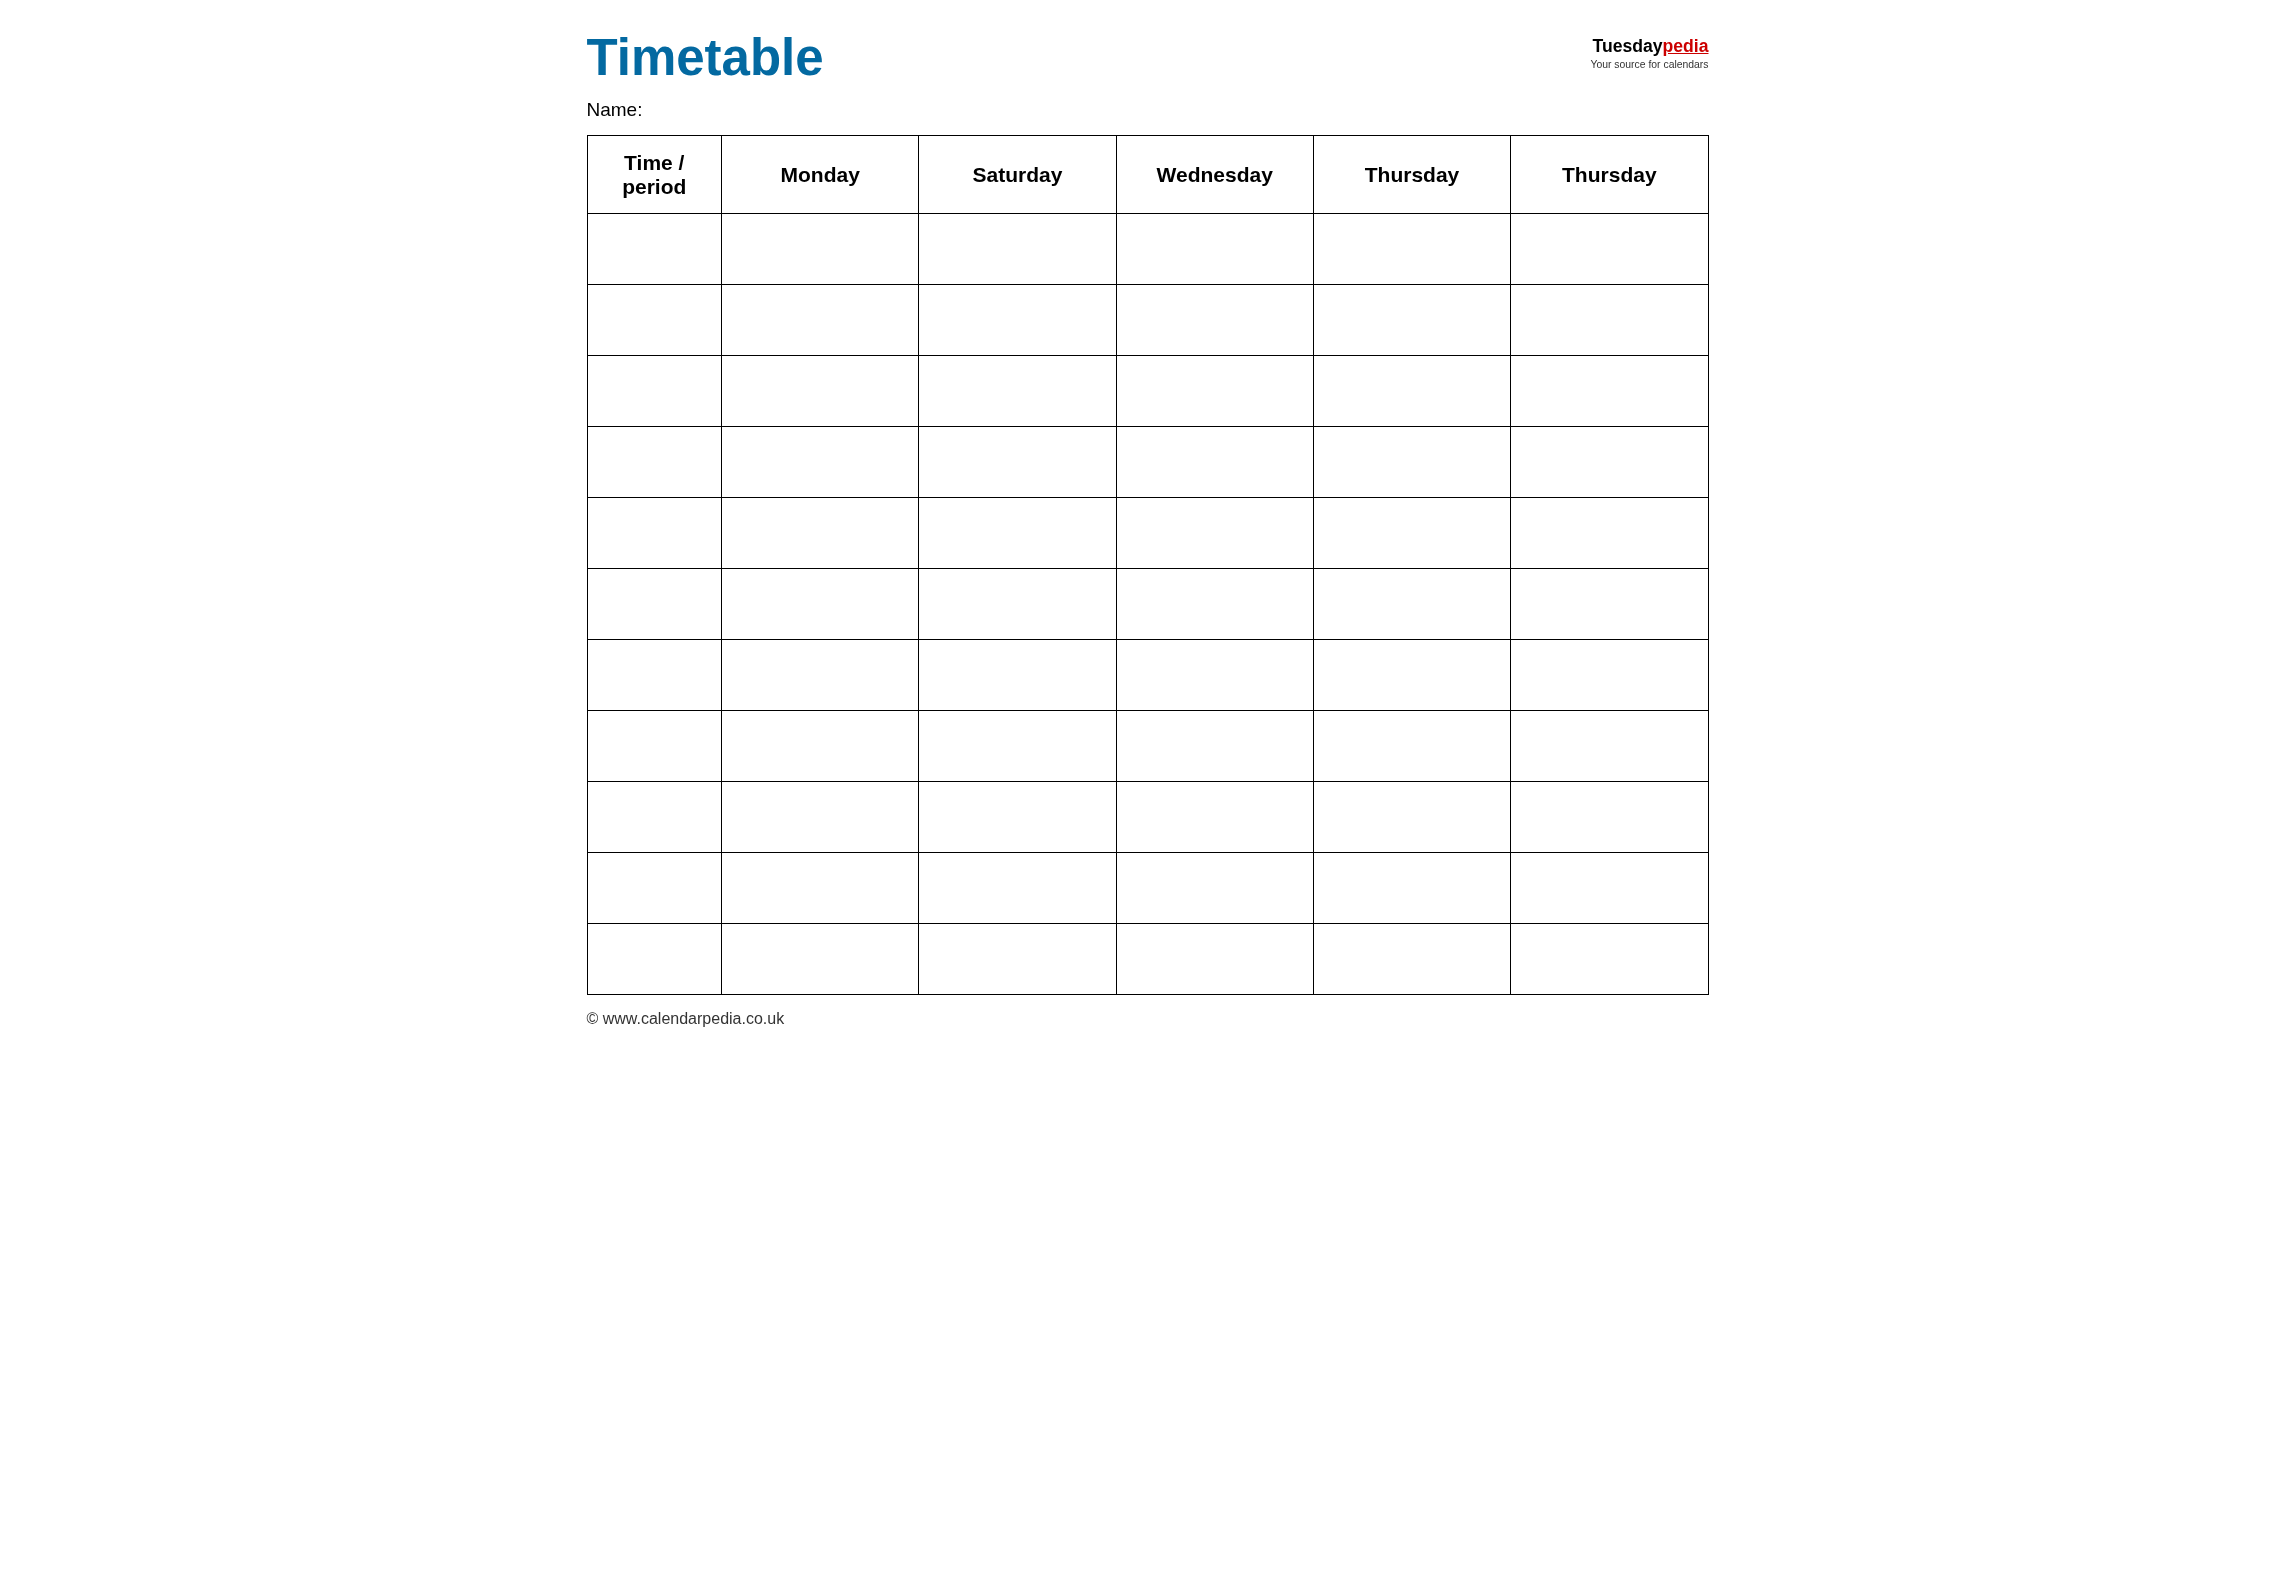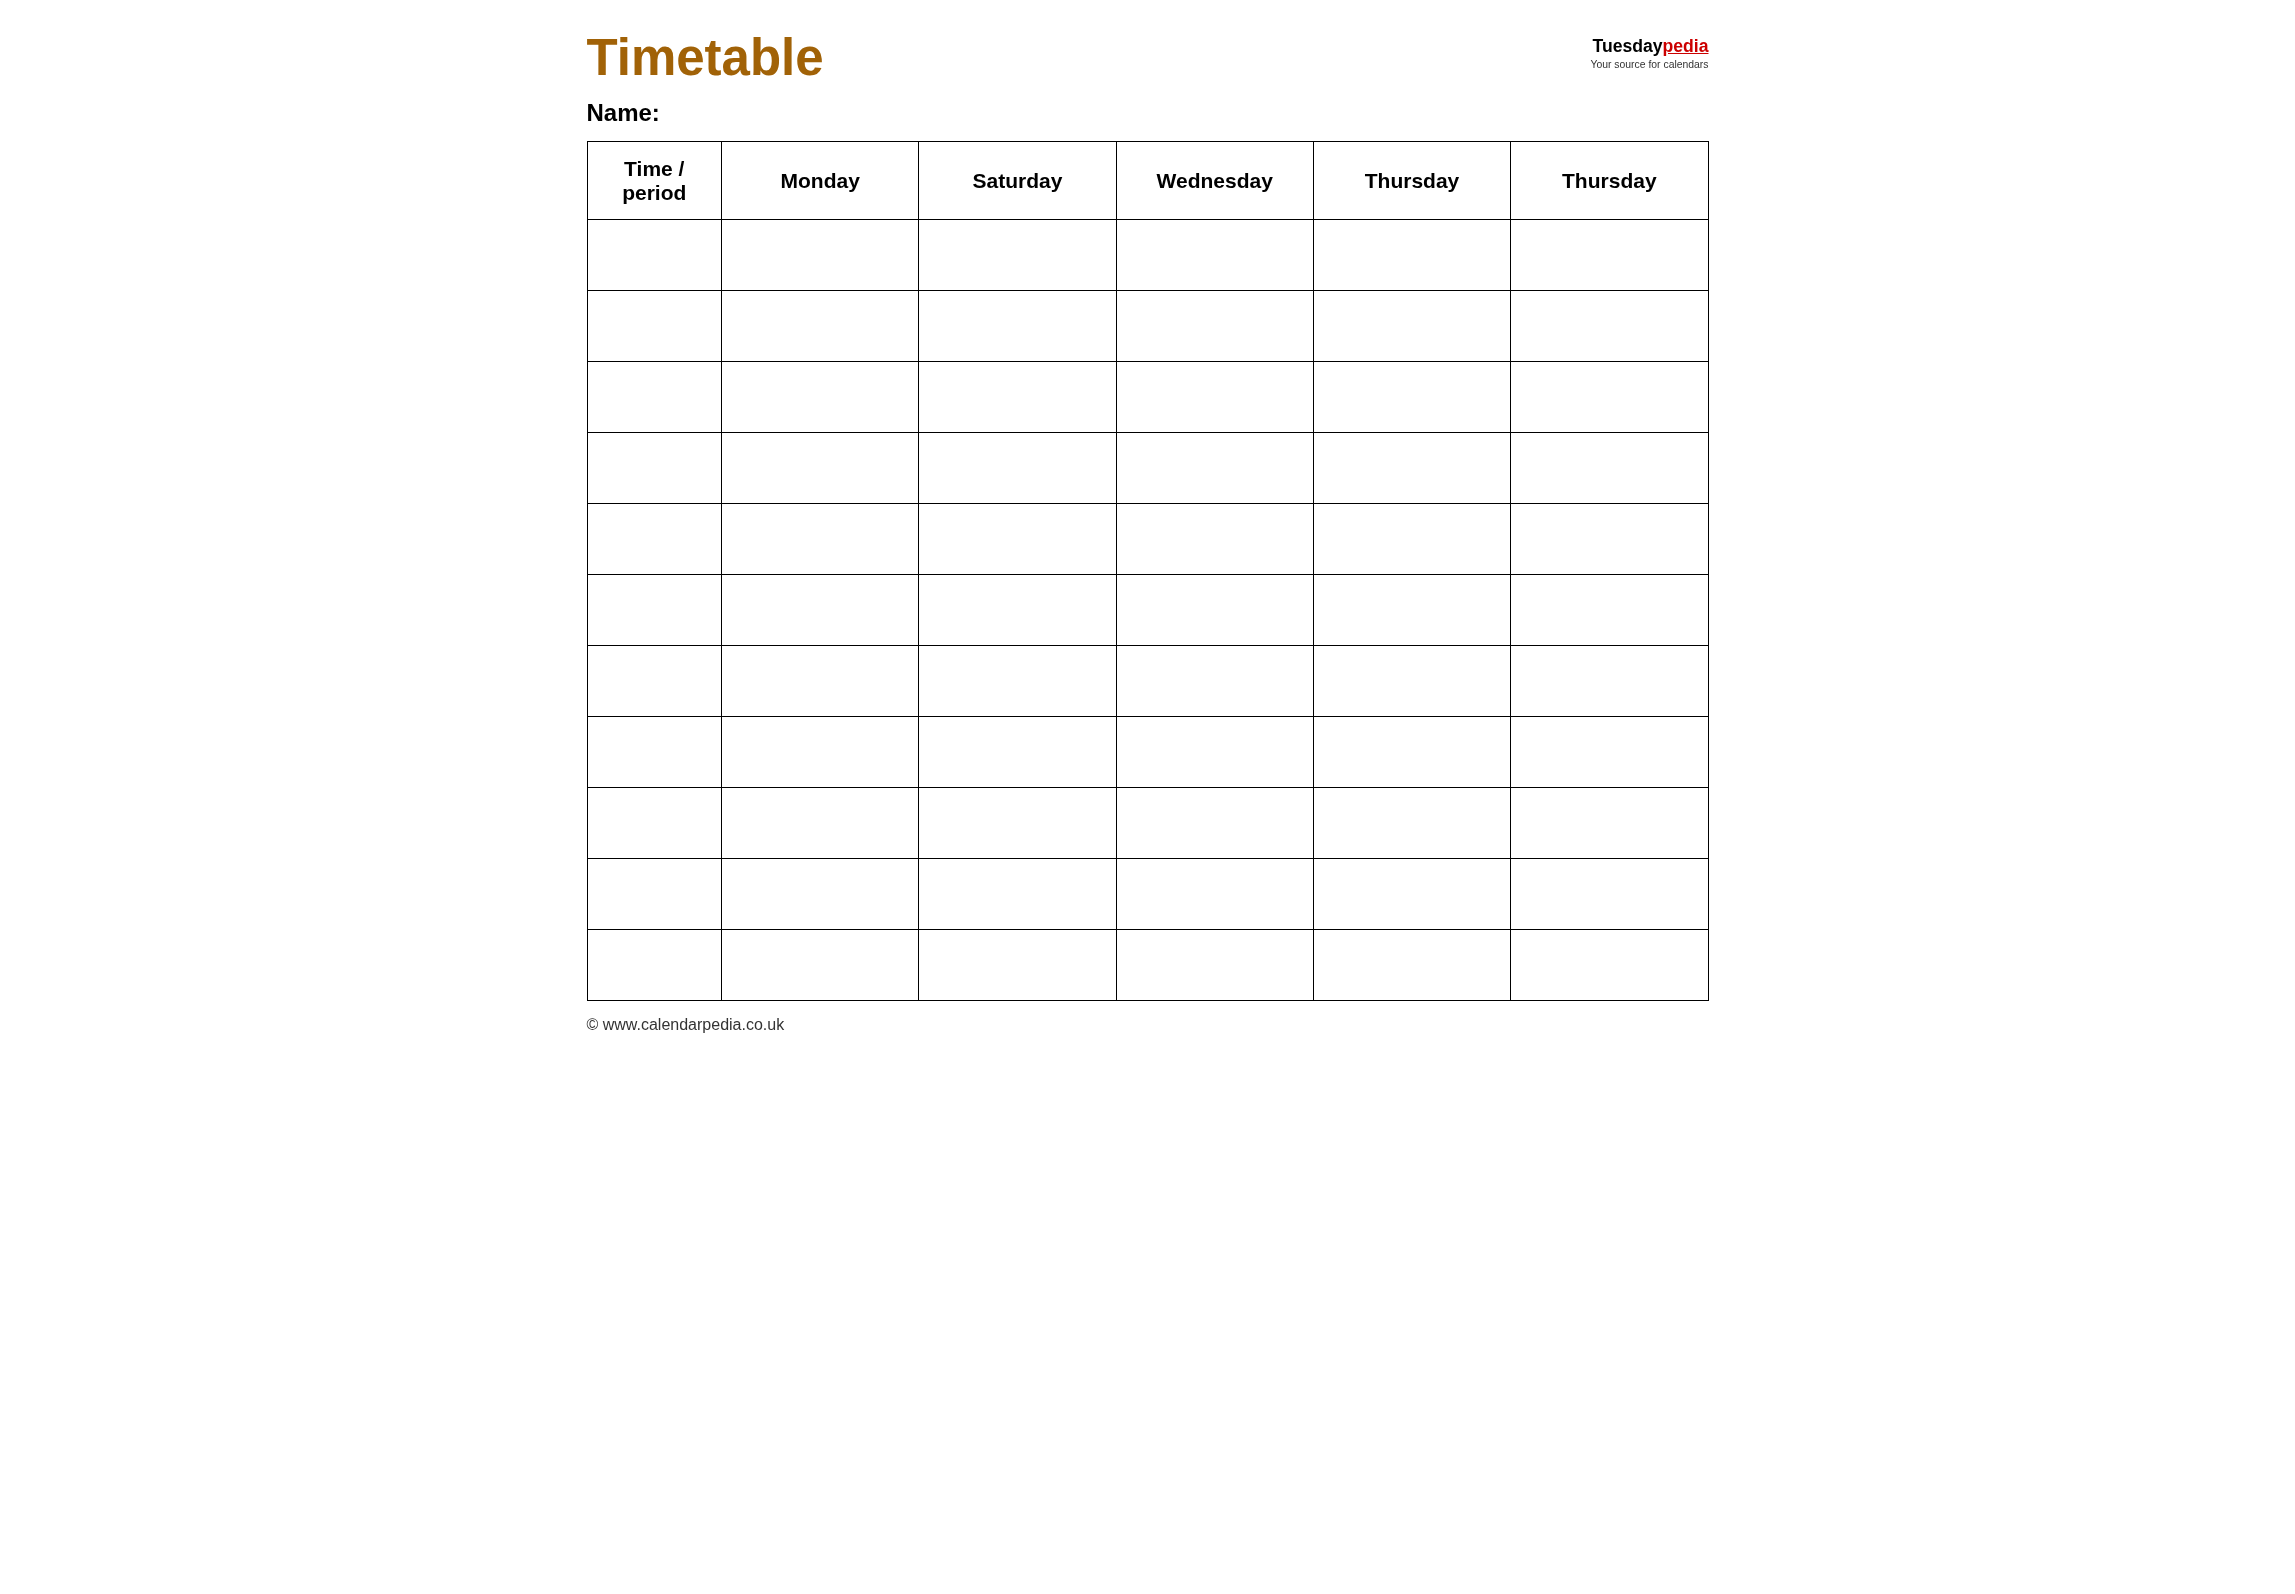--- a/index.html
+++ b/index.html
@@ -24,21 +24,21 @@
     .header-row {
       display: flex;
       justify-content: space-between;
       align-items: flex-start;
       margin-bottom: 16px;
     }
 
     .title {
       font-size: 51px;
       font-weight: 900;
-      color: #a16207;
+      color: #0369a1;
       line-height: 1;
     }
 
     .logo-area {
       text-align: right;
       padding-top: 4px;
     }
 
     .logo-text {
       font-size: 17.6px;
@@ -67,22 +67,22 @@
       color: #333333;
       text-align: right;
       margin-top: 1.6px;
     }
 
     .name-row {
       margin-bottom: 14.4px;
     }
 
     .name-label {
-      font-size: 24px;
-      font-weight: bold;
+      font-size: 19px;
+      font-weight: normal;
       color: #000000;
       text-align: center;
     }
 
     .timetable {
       width: 100%;
       border-collapse: collapse;
       border: 1.6px solid #000000;
     }
 

